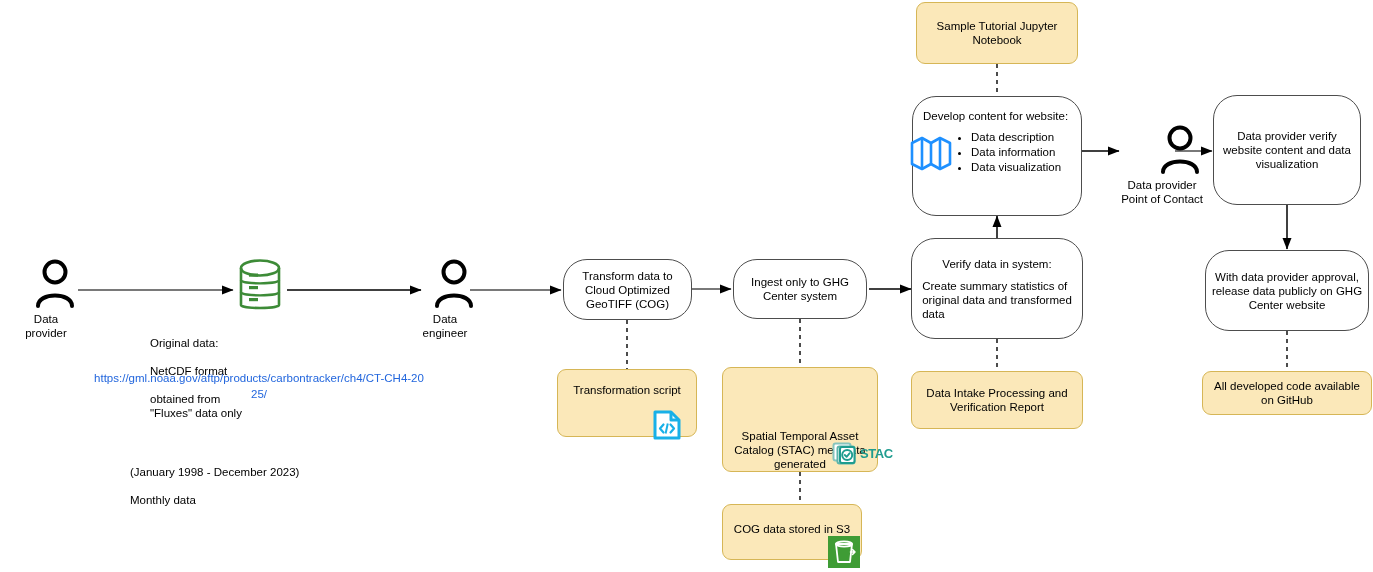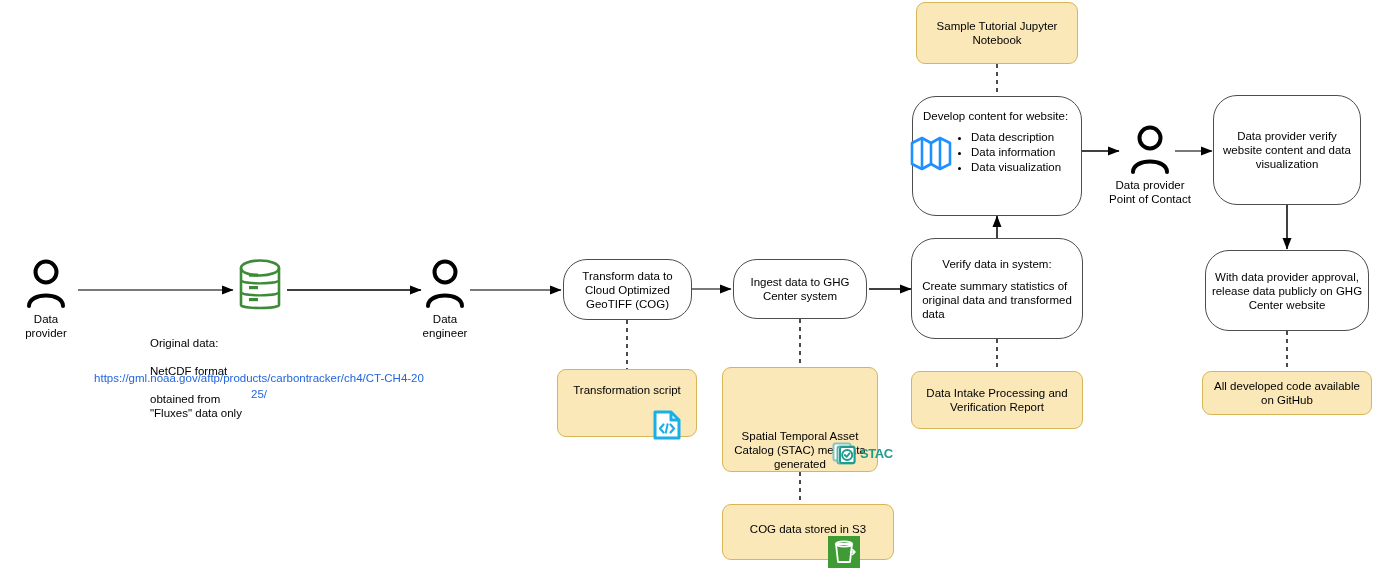--- a/index.html
+++ b/index.html
@@ -49,21 +49,21 @@
     color: #2266dd;
     font-size: 11.5px;
     line-height: 16px;
     text-align: center;
     word-break: break-all;
   }
   .actor {
     position: absolute;
     display: flex;
     flex-direction: column;
-    align-items: center;
+    align-items: flex-end;
   }
   .actor-cap {
     font-size: 11.5px;
     line-height: 14px;
     text-align: center;
     color: #000;
     margin-top: 2px;
     white-space: pre-line;
   }
   svg.edges {
@@ -160,20 +160,24 @@
   <div class="label" style="left:150px; top:322px; width:220px;">
     <div>Original data:</div>
     <div>NetCDF format</div>
     <div>obtained from</div>
   </div>
 
   <div class="link" style="position:absolute; left:92px; top:370px; width:334px;">https://gml.noaa.gov/aftp/products/carbontracker/ch4/CT-CH4-2025/</div>
 
   <div class="label" style="left:150px; top:406px; width:220px;">"Fluxes" data only</div>
 
+  <div class="label" style="left:130px; top:451px; width:260px;">
+    <div>(January 1998 - December 2023)</div>
+    <div>Monthly data</div>
+  </div>
 
   <div class="actor" style="left:413px; top:258px; width:64px;">
     <svg width="46" height="52" viewBox="0 0 46 52">
       <circle cx="23" cy="14" r="10.5" fill="none" stroke="#000" stroke-width="4"></circle>
       <path d="M6 48 C6 34 40 34 40 48" fill="none" stroke="#000" stroke-width="4" stroke-linecap="round"></path>
     </svg>
     <div class="actor-cap">Data engineer</div>
   </div>
 
   <div class="node proc" style="left:563px; top:259px; width:129px; height:61px;">
@@ -187,41 +191,41 @@
     <svg class="icon-abs" width="30" height="32" viewBox="0 0 30 32" style="left:94px; top:39px;">
       <path d="M3 3 H19 L27 11 V29 H3 Z" fill="#ffffff" stroke="#18b0e8" stroke-width="3" stroke-linejoin="round"></path>
       <path d="M19 3 V11 H27" fill="none" stroke="#18b0e8" stroke-width="3" stroke-linejoin="round"></path>
       <path d="M11.5 15.5 L8 19.5 L11.5 23.5" fill="none" stroke="#18b0e8" stroke-width="2.2" stroke-linecap="round" stroke-linejoin="round"></path>
       <path d="M18.5 15.5 L22 19.5 L18.5 23.5" fill="none" stroke="#18b0e8" stroke-width="2.2" stroke-linecap="round" stroke-linejoin="round"></path>
       <path d="M15.8 14.5 L13.6 24.5" fill="none" stroke="#18b0e8" stroke-width="2"></path>
     </svg>
   </div>
 
   <div class="node proc" style="left:733px; top:259px; width:134px; height:60px;">
-    <div style="white-space:pre-line;">Ingest data to GHG
+    <div style="white-space:pre-line;">Ingest only to GHG
 Center system</div>
   </div>
 
   <div class="node doc" style="left:722px; top:367px; width:156px; height:105px; justify-content:flex-end; padding-top:24px;">
     <div style="white-space:pre-line;">Spatial Temporal Asset
 Catalog (STAC) metadata
 generated</div>
     <div class="icon-abs" style="left:108px; top:73px; display:flex; align-items:center;">
       <svg width="28" height="26" viewBox="0 0 28 26">
         <rect x="2.5" y="2.5" width="17" height="17" rx="2" fill="#ffffff" stroke="#86c4bd" stroke-width="2"></rect>
         <rect x="6.5" y="5.5" width="17" height="17" rx="2" fill="#ffffff" stroke="#5bb5ab" stroke-width="2"></rect>
         <rect x="9" y="6" width="14.5" height="16" rx="2" fill="#ffffff" stroke="#1f9c8f" stroke-width="2"></rect>
         <circle cx="16.2" cy="14" r="5" fill="none" stroke="#1f9c8f" stroke-width="2"></circle>
         <path d="M13.8 14 L15.6 15.8 L18.7 12.2" fill="none" stroke="#1f9c8f" stroke-width="1.8" stroke-linecap="round" stroke-linejoin="round"></path>
       </svg>
       <span style="font-size:13px; font-weight:bold; color:#1f9c8f; letter-spacing:-0.4px; margin-left:1px;">STAC</span>
     </div>
   </div>
 
-  <div class="node doc" style="left:722px; top:504px; width:172px; height:56px; justify-content:flex-start; padding-top:17px;">
+  <div class="node doc" style="left:722px; top:504px; width:140px; height:56px; justify-content:flex-start; padding-top:17px;">
     <div>COG data stored in S3</div>
     <svg class="icon-abs" width="32" height="32" viewBox="0 0 32 32" style="left:105px; top:31px;">
       <rect x="0" y="0" width="32" height="32" fill="#3f9c35"></rect>
       <path d="M8 8 H24 L22 26 H10 Z" fill="none" stroke="#ffffff" stroke-width="1.8" stroke-linejoin="round"></path>
       <ellipse cx="16" cy="8" rx="8" ry="2.6" fill="none" stroke="#ffffff" stroke-width="1.8"></ellipse>
       <path d="M22.5 16 L27 16 L24.5 13.5 M27 16 L24.5 18.5" fill="none" stroke="#ffffff" stroke-width="1.6" stroke-linecap="round" stroke-linejoin="round"></path>
     </svg>
   </div>
 
   <div class="node proc node-inner-left" style="left:911px; top:238px; width:172px; height:101px; align-items:center; padding:0 6px;">

